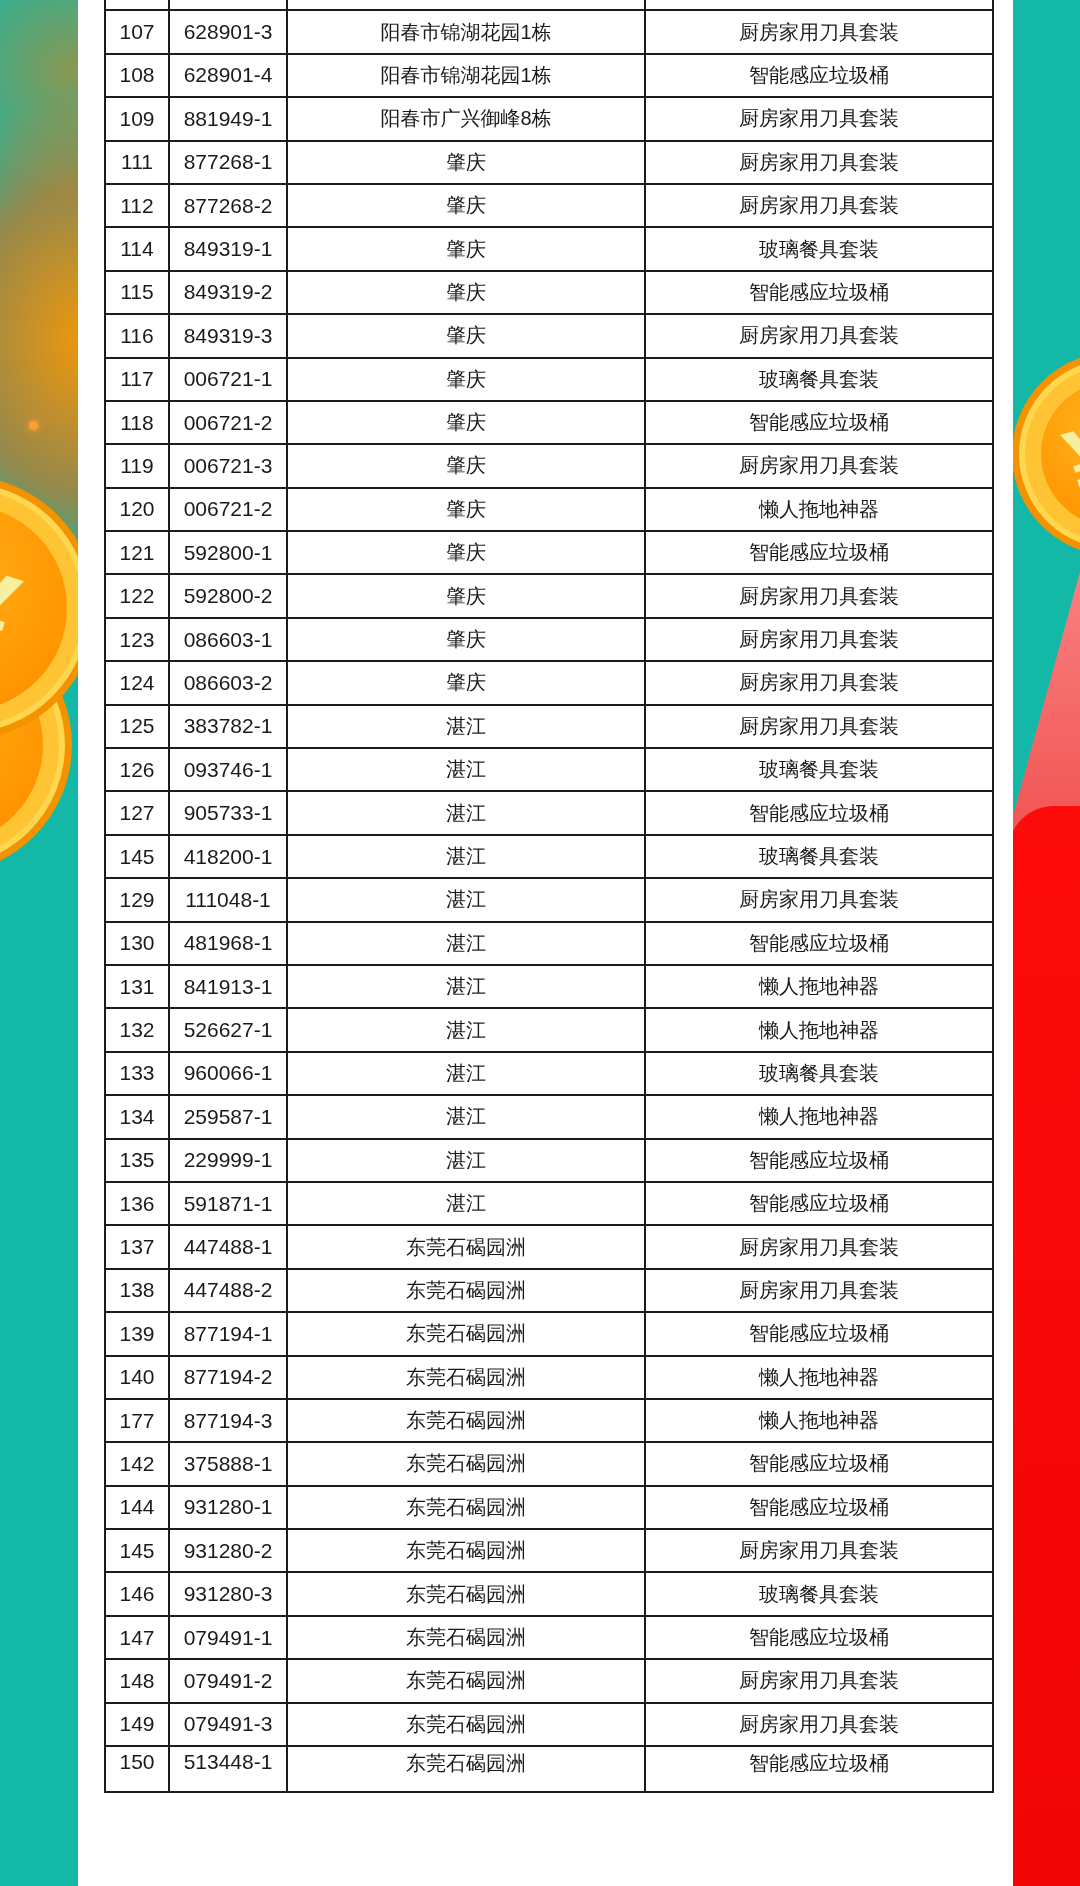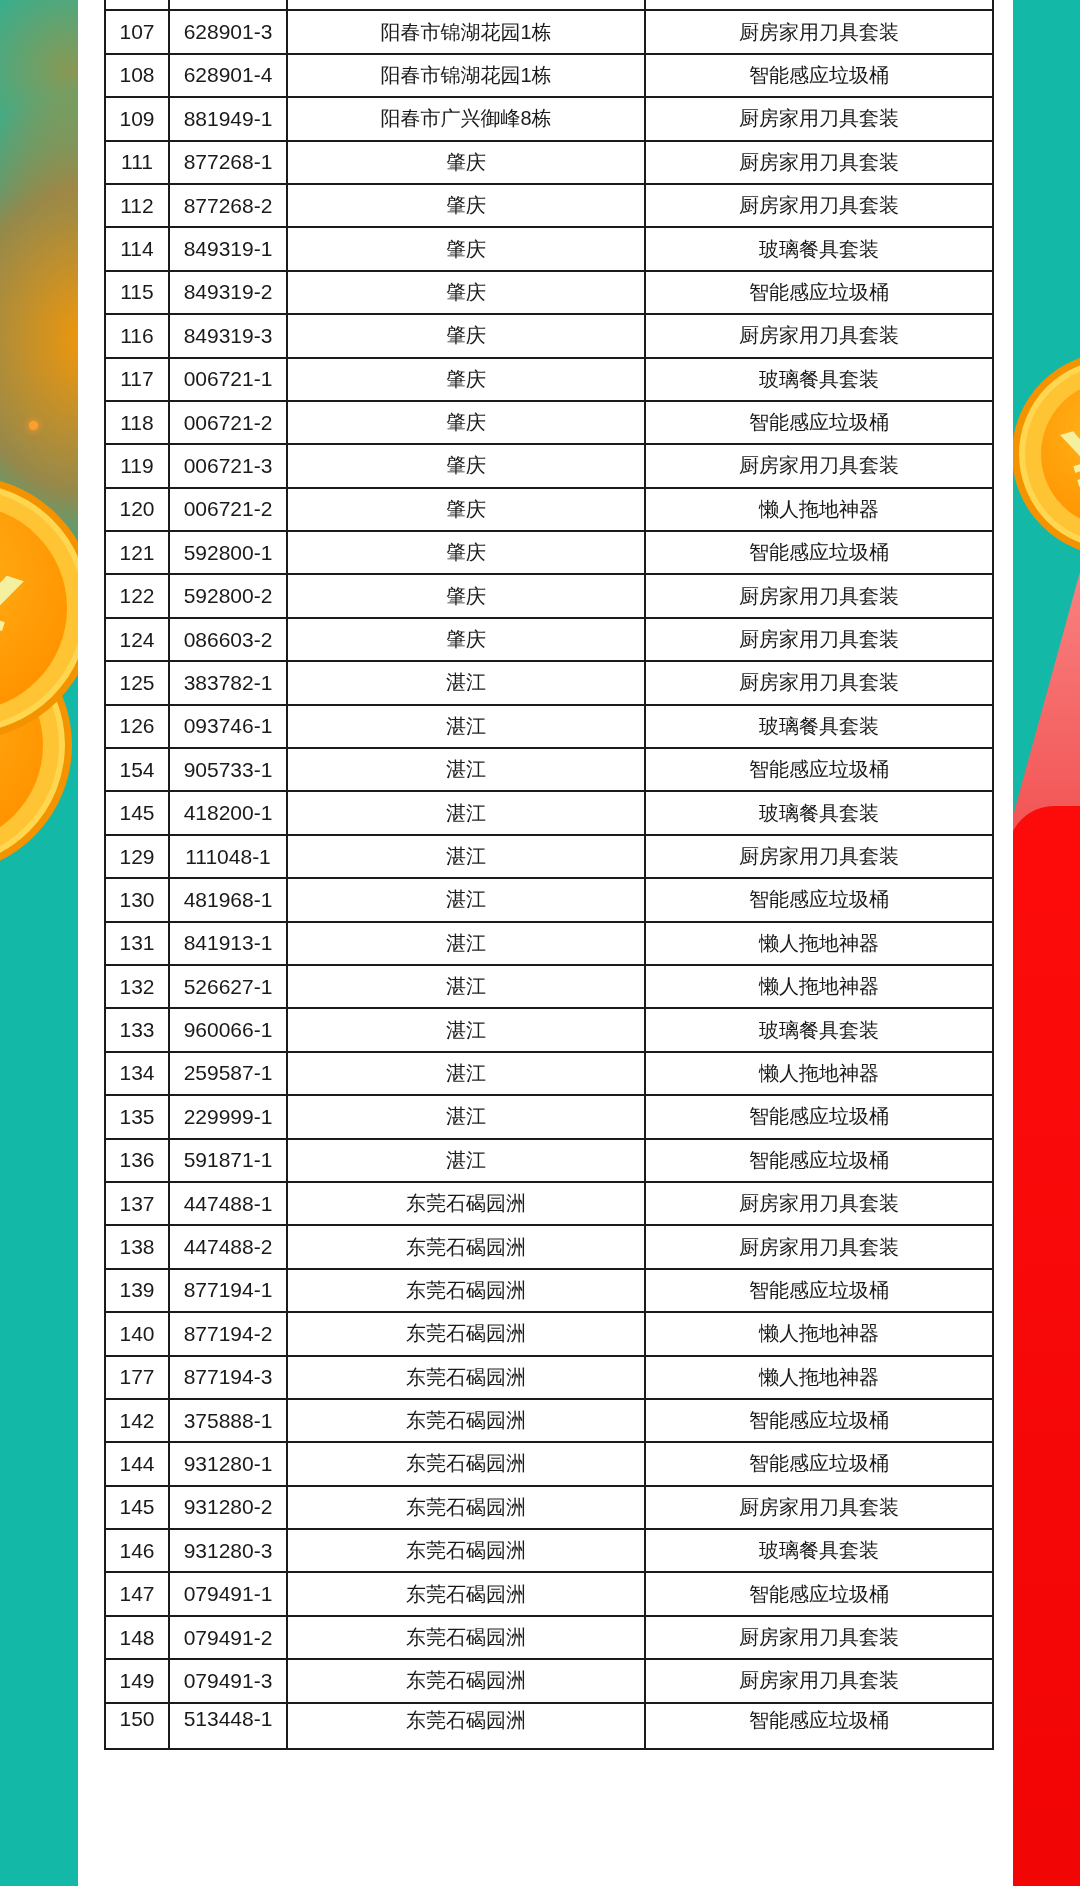--- a/index.html
+++ b/index.html
@@ -184,20 +184,26 @@
     <td class="c-prize">智能感应垃圾桶</td>
   </tr>
 
   <tr>
     <td class="c-no">122</td>
     <td class="c-code">592800-2</td>
     <td class="c-loc">肇庆</td>
     <td class="c-prize">厨房家用刀具套装</td>
   </tr>
 
+  <tr>
+    <td class="c-no">123</td>
+    <td class="c-code">086603-1</td>
+    <td class="c-loc">肇庆</td>
+    <td class="c-prize">厨房家用刀具套装</td>
+  </tr>
 
   <tr>
     <td class="c-no">124</td>
     <td class="c-code">086603-2</td>
     <td class="c-loc">肇庆</td>
     <td class="c-prize">厨房家用刀具套装</td>
   </tr>
 
   <tr>
     <td class="c-no">125</td>
@@ -207,21 +213,21 @@
   </tr>
 
   <tr>
     <td class="c-no">126</td>
     <td class="c-code">093746-1</td>
     <td class="c-loc">湛江</td>
     <td class="c-prize">玻璃餐具套装</td>
   </tr>
 
   <tr>
-    <td class="c-no">154</td>
+    <td class="c-no">127</td>
     <td class="c-code">905733-1</td>
     <td class="c-loc">湛江</td>
     <td class="c-prize">智能感应垃圾桶</td>
   </tr>
 
   <tr>
     <td class="c-no">145</td>
     <td class="c-code">418200-1</td>
     <td class="c-loc">湛江</td>
     <td class="c-prize">玻璃餐具套装</td>

